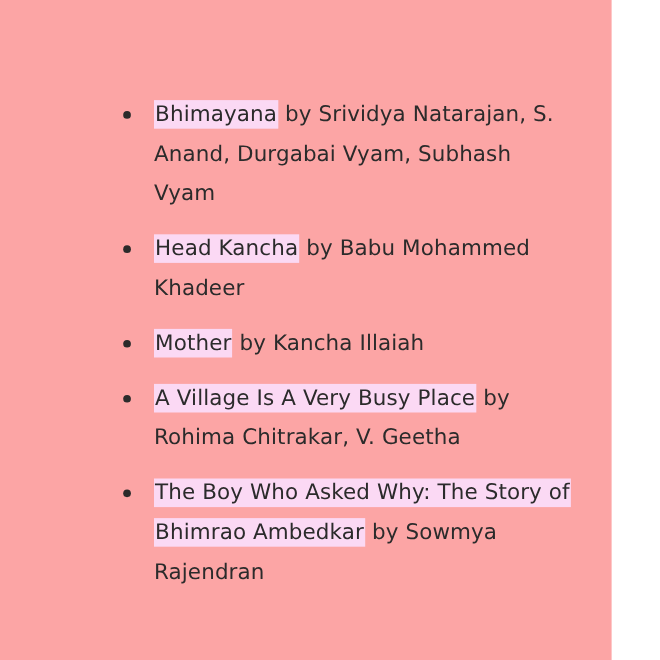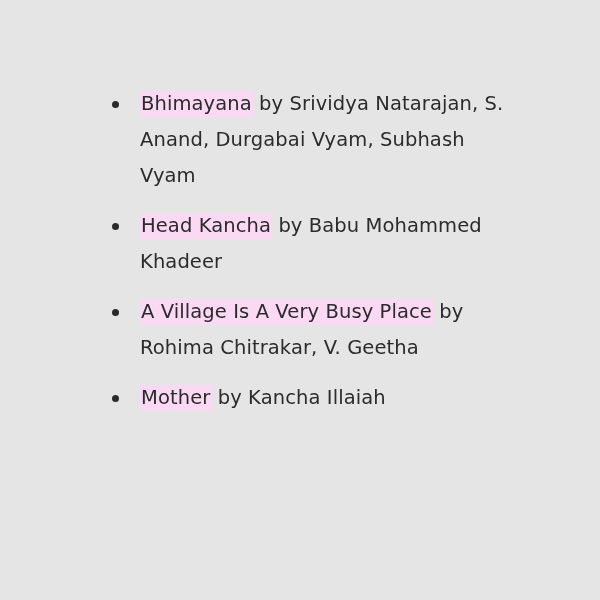--- a/index.html
+++ b/index.html
@@ -7,27 +7,27 @@
     padding: 0;
   }
   body {
     width: 600px;
     height: 600px;
     background: #ffffff;
     font-family: "DejaVu Sans", sans-serif;
     overflow: hidden;
   }
   .page {
-    width: 600px;
+    width: 556px;
     height: 600px;
     box-sizing: border-box;
     display: flex;
     align-items: flex-start;
     justify-content: flex-start;
-    background: #e5e5e5;
+    background: #fca5a5;
   }
   .book-list {
     list-style: none;
     margin: 0;
     padding: 0;
     position: absolute;
     left: 104px;
     top: 86px;
     width: 420px;
   }
@@ -79,22 +79,25 @@
 
     <li class="book-item">
       <span class="bullet"></span><span class="title-hl">Bhimayana</span><span class="by"> by </span><span class="authors">Srividya Natarajan, S. Anand, Durgabai Vyam, Subhash Vyam</span>
     </li>
 
     <li class="book-item">
       <span class="bullet"></span><span class="title-hl">Head Kancha</span><span class="by"> by </span><span class="authors">Babu Mohammed Khadeer</span>
     </li>
 
     <li class="book-item">
+      <span class="bullet"></span><span class="title-hl">Mother</span><span class="by"> by </span><span class="authors">Kancha Illaiah</span>
+    </li>
+
+    <li class="book-item">
       <span class="bullet"></span><span class="title-hl">A Village Is A Very Busy Place</span><span class="by"> by </span><span class="authors">Rohima Chitrakar, V. Geetha</span>
     </li>
 
     <li class="book-item">
-      <span class="bullet"></span><span class="title-hl">Mother</span><span class="by"> by </span><span class="authors">Kancha Illaiah</span>
+      <span class="bullet"></span><span class="title-hl">The Boy Who Asked Why: The Story of Bhimrao Ambedkar</span><span class="by"> by </span><span class="authors">Sowmya Rajendran</span>
     </li>
-
 
   </ul>
 </div>
 
 </body></html>

